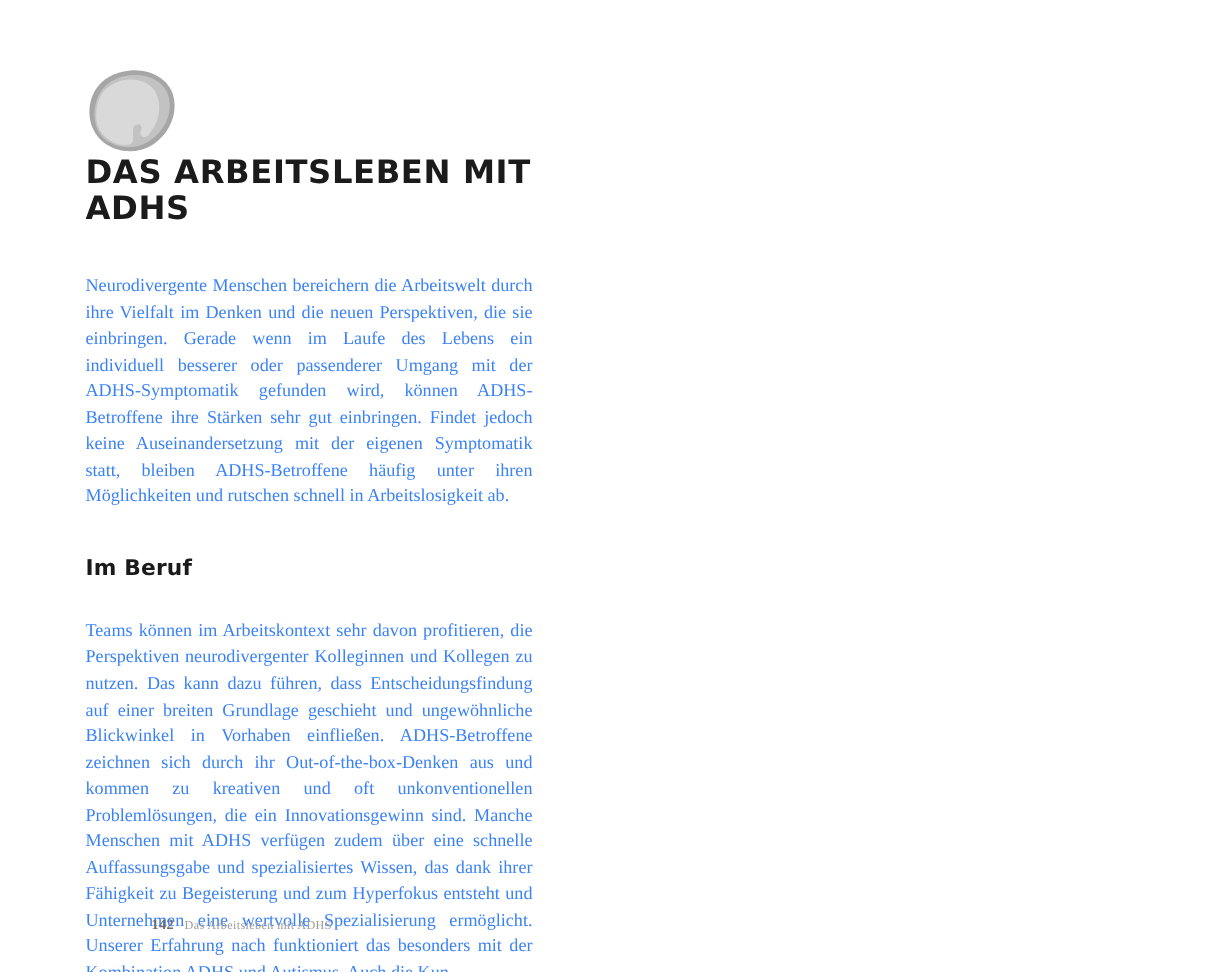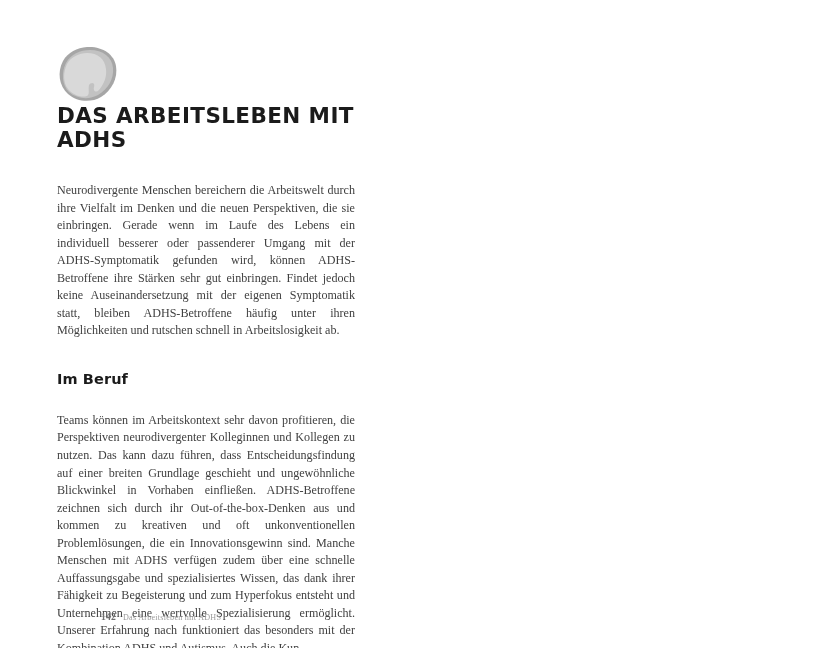--- a/index.html
+++ b/index.html
@@ -67,21 +67,21 @@
     top: 182px;
     left: 57px;
     width: 298px;
   }
 
   p.para {
     margin: 0;
     font-family: "Liberation Serif", "DejaVu Serif", serif;
     font-size: 12.1px;
     line-height: 17.55px;
-    color: #404040;
+    color: #3b82f6;
     text-align: justify;
     text-justify: inter-word;
     hyphens: auto;
     -webkit-hyphens: auto;
   }
   p.para.no-indent { text-indent: 0; }
 
   .section-head {
     margin: 0;
     font-family: "DejaVu Sans", "Liberation Sans", sans-serif;

